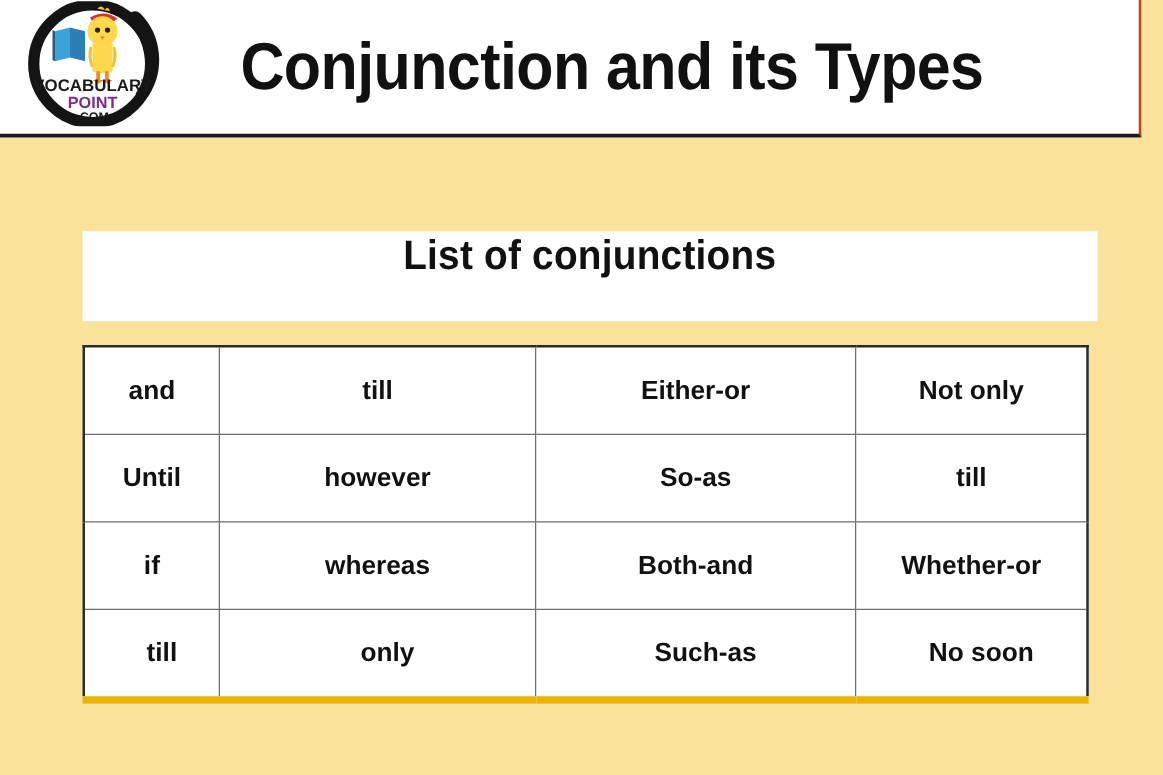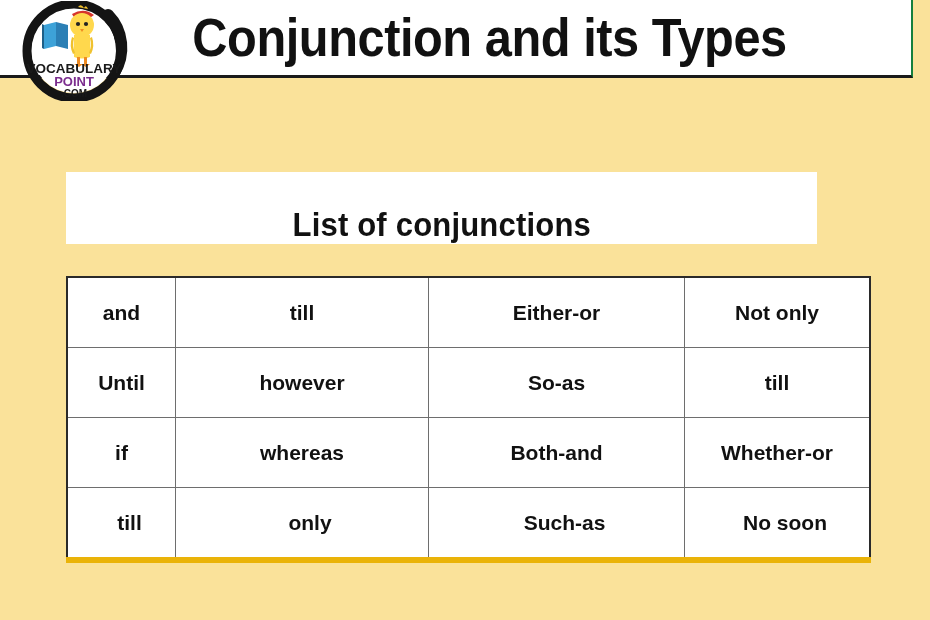--- a/index.html
+++ b/index.html
@@ -14,24 +14,24 @@
     overflow: hidden;
     position: relative;
   }
 
   
   .header-bar {
     position: absolute;
     left: 0;
     top: 0;
     width: 913px;
-    height: 78px;
+    height: 110px;
     background: #ffffff;
     border-bottom: 3px solid #1a1a1a;
-    border-right: 2px solid #15803d;
+    border-right: 2px solid #c2410c;
     box-sizing: border-box;
     display: flex;
     align-items: center;
   }
   .header-title {
     flex: 1;
     text-align: center;
     font-family: "Liberation Sans Narrow", "Liberation Sans", sans-serif;
     font-weight: bold;
     font-size: 53px;
@@ -49,26 +49,26 @@
     top: 1px;
     width: 112px;
     height: 100px;
     z-index: 5;
   }
 
   
   .list-banner {
     position: absolute;
     left: 66px;
-    top: 172px;
-    width: 751px;
+    top: 185px;
+    width: 812px;
     height: 72px;
     background: #ffffff;
     display: flex;
-    align-items: flex-end;
+    align-items: flex-start;
     justify-content: center;
   }
   .list-banner-text {
     font-family: "Liberation Sans Narrow", "Liberation Sans", sans-serif;
     font-weight: bold;
     font-size: 33px;
     color: #111111;
     transform: scaleX(0.94);
     letter-spacing: 0.2px;
   }

